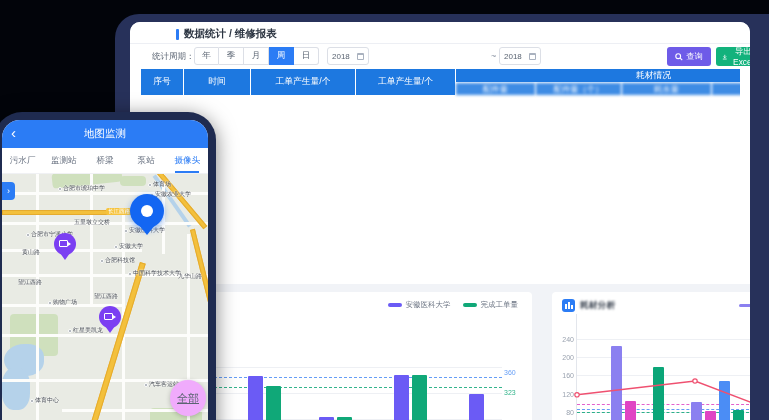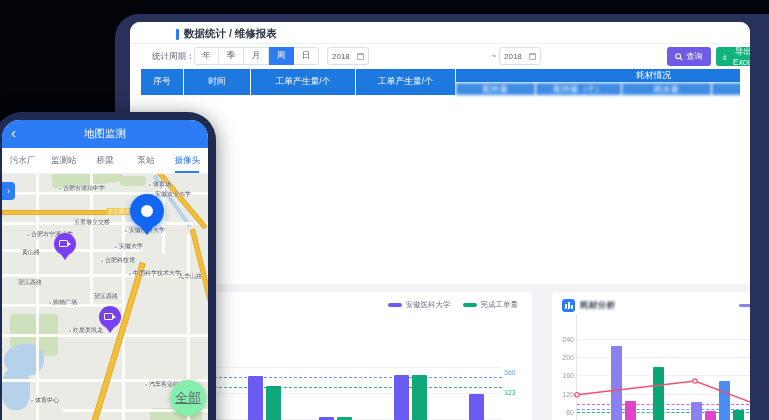--- a/index.html
+++ b/index.html
@@ -114,23 +114,23 @@
     border-bottom:2px solid transparent; border-left:3px solid #fff; }
   .pin-sel { position:absolute; width:34px; height:34px; background:#1366f2; border-radius:50%;
     z-index:4; cursor:pointer; box-shadow:0 2px 6px rgba(19,102,242,.45); }
   .pin-sel::before { content:""; position:absolute; left:11px; top:11px; width:12px; height:12px;
     background:#fff; border-radius:50%; }
   .pin-sel::after { content:""; position:absolute; left:9px; top:31px; border-left:8px solid transparent;
     border-right:8px solid transparent; border-top:10px solid #1366f2; }
   .expander { position:absolute; left:0; width:13px; height:18px; background:#2b7cf5; color:#fff;
     border-radius:0 4px 4px 0; font-size:9px; display:flex; align-items:center; justify-content:center;
     z-index:3; cursor:pointer; }
-  .all-btn { position:absolute; width:36px; height:36px; background:#86efac; border-radius:50%;
+  .all-btn { position:absolute; width:36px; height:36px; background:#f0abfc; border-radius:50%;
     box-shadow:0 1px 5px rgba(0,0,0,.22); display:flex; align-items:center; justify-content:center;
-    font-size:13px; color:#5a6472; z-index:4; cursor:pointer;text-decoration:underline; }
+    font-size:11px; color:#5a6472; z-index:4; cursor:pointer;text-decoration:underline; }
 </style>
 </head>
 <body>
 
 <div class="stage">
 
   <div class="desktop-frame">
     <div class="desktop-card">
       <div class="panel-top">
 

